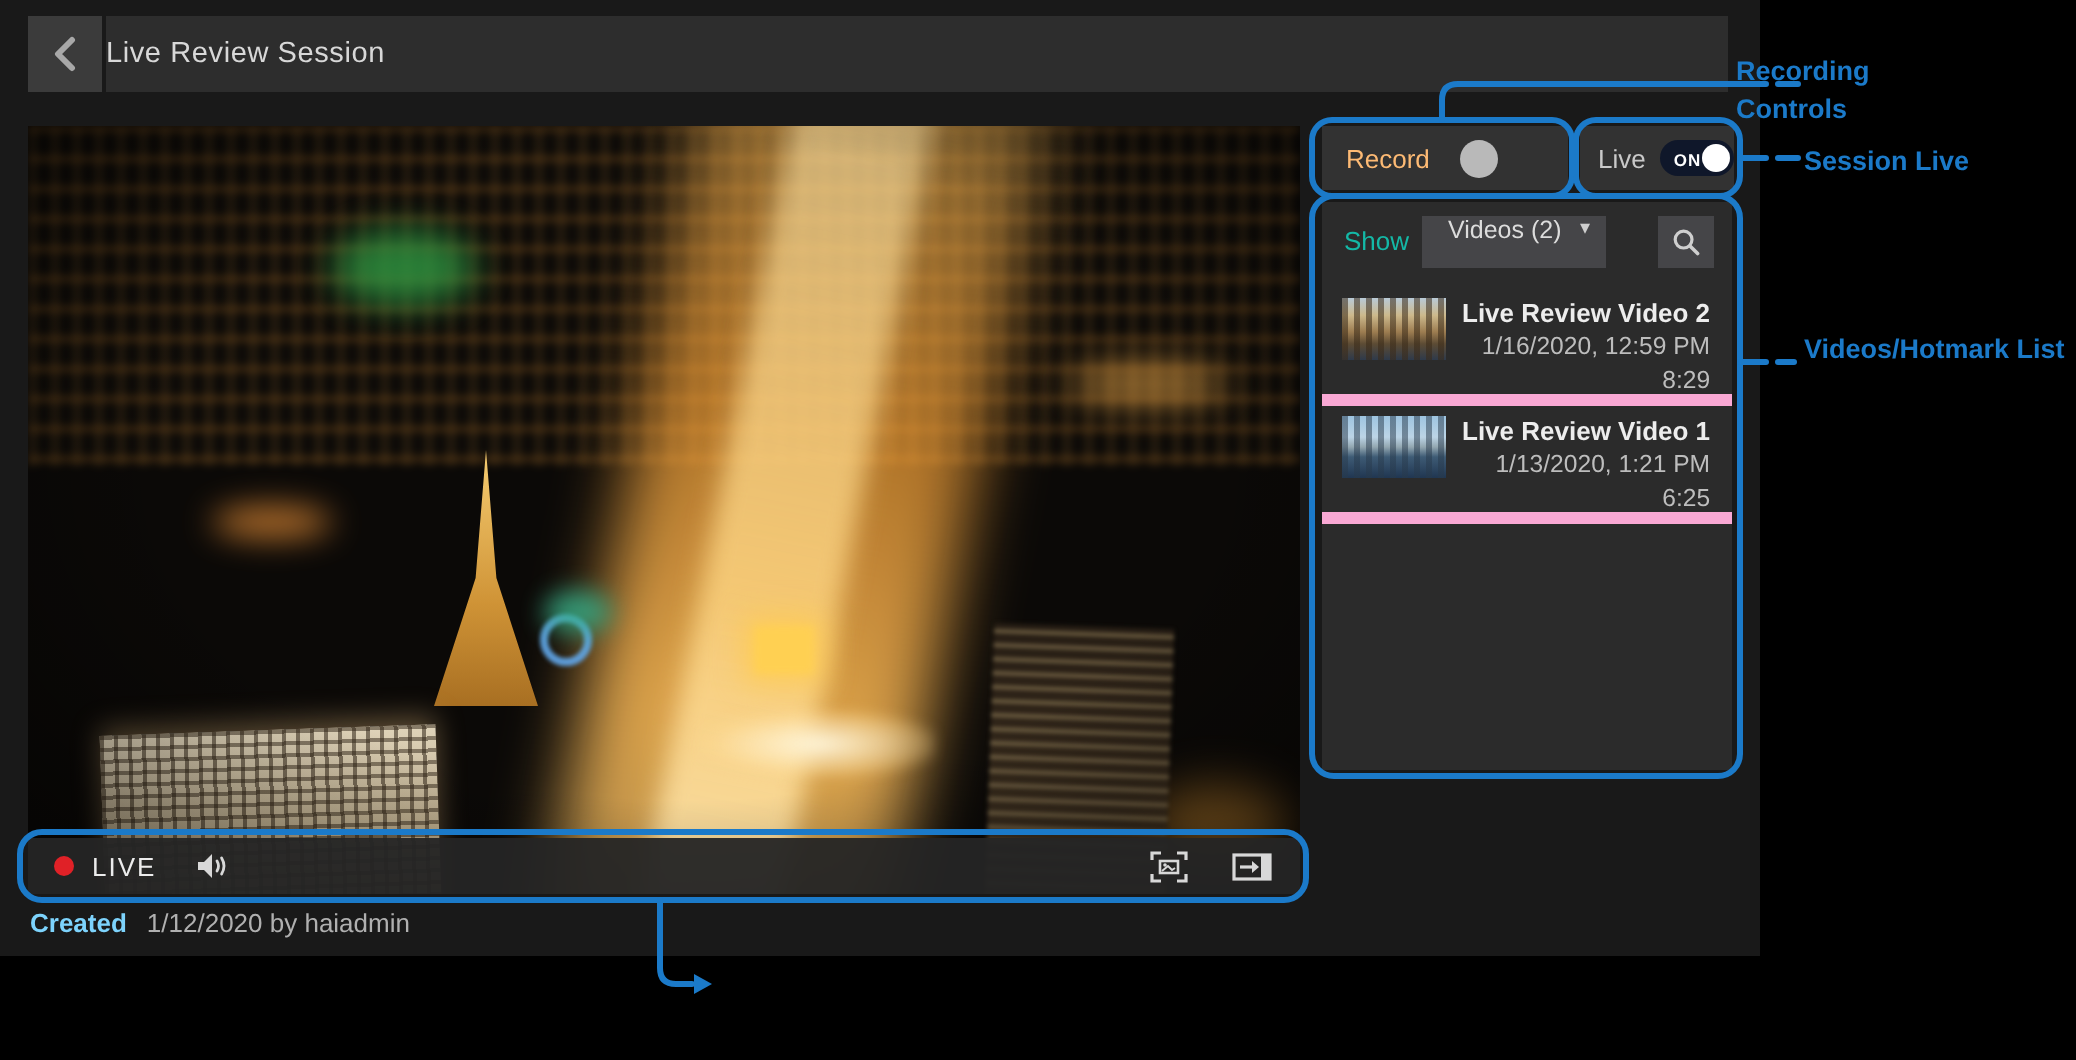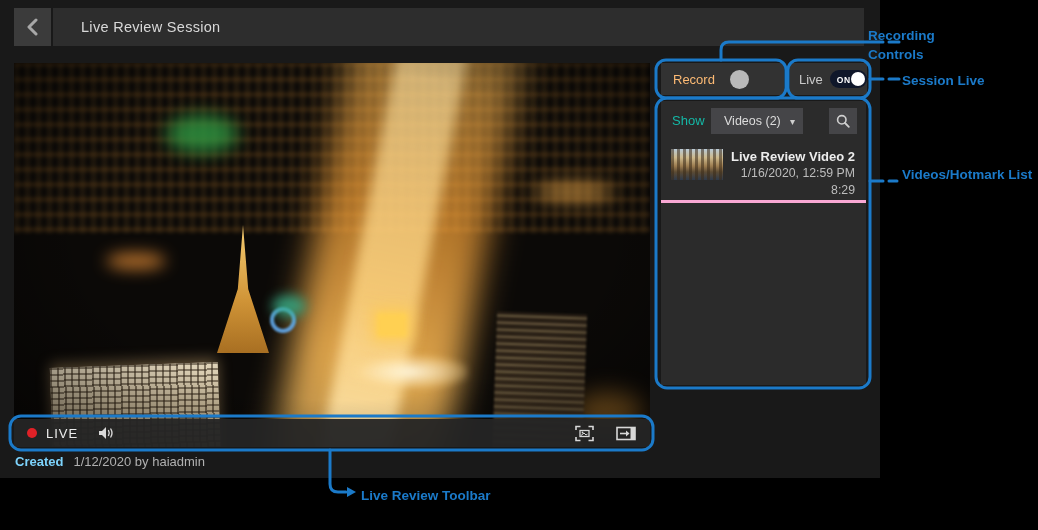--- a/index.html
+++ b/index.html
@@ -6,21 +6,21 @@
   body { background:#000; font-family:"Liberation Sans", sans-serif; }
   .stage { position:relative; width:1038px; height:530px; background:#000; overflow:hidden; }
 
   
   .app { position:absolute; left:0; top:0; width:880px; height:478px; background:#191919; }
 
   .hdr-back { position:absolute; left:14px; top:8px; width:37px; height:38px; background:#3b3b3b;
               display:flex; align-items:center; justify-content:center; cursor:pointer; }
   .hdr-bar  { position:absolute; left:53px; top:8px; width:811px; height:38px; background:#2d2d2d;
               display:flex; align-items:center; }
-  .hdr-title { padding-left:28px; color:#d8d8d8; font-size:14.5px; letter-spacing:.3px; }
+  .hdr-title { padding-left:0; color:#d8d8d8; font-size:14.5px; letter-spacing:.3px; }
 
   
   .player { position:absolute; left:14px; top:63px; width:636px; height:384px; background:#0b0907; overflow:hidden; }
   .vf { position:absolute; }
   .sky-bands { left:0; top:0; width:100%; height:170px; opacity:.75; filter:blur(2px);
     background:
       repeating-linear-gradient(180deg, rgba(196,126,44,.38) 0 3px, rgba(10,6,3,0) 3px 15px),
       repeating-linear-gradient(90deg, rgba(255,180,80,.14) 0 5px, rgba(0,0,0,0) 5px 11px); }
   .strip-glow { left:295px; top:-40px; width:170px; height:500px; transform:rotate(11deg);
     background:linear-gradient(180deg, rgba(255,196,96,.45), rgba(255,166,56,.68) 38%, rgba(255,188,86,.85) 68%, rgba(255,208,116,.65));
@@ -81,28 +81,28 @@
               display:flex; align-items:center; }
   .live-label { color:#c9c9c9; font-size:13px; margin-left:9px; }
   .toggle { position:relative; width:39px; height:18px; border-radius:9px; background:#0f172a; margin-left:7px; cursor:pointer; }
   .toggle-on { position:absolute; left:7px; top:5px; color:#fff; font-size:8.5px; font-weight:bold; letter-spacing:.5px; }
   .toggle-knob { position:absolute; right:2px; top:2px; width:14px; height:14px; border-radius:50%; background:#fff; }
 
   
   .videos-panel { position:absolute; left:661px; top:101px; width:205px; height:284px; background:#2b2b2b; }
   .show-label { position:absolute; left:11px; top:12px; color:#14b8a6; font-size:13px; }
   .dropdown { position:absolute; left:50px; top:7px; width:92px; height:26px; background:#454548;
-              display:flex; align-items:center; cursor:pointer; }
+              display:flex; align-items:flex-start; cursor:pointer; }
   .dropdown-value { color:#dcdcdc; font-size:12.5px; margin-left:13px; flex:1; }
   .dropdown-caret { color:#cfcfcf; font-size:10px; margin-right:8px; }
   .search-btn { position:absolute; left:168px; top:7px; width:28px; height:26px; background:#454548;
                 display:flex; align-items:center; justify-content:center; cursor:pointer; }
 
   .video-list { position:absolute; left:0; top:43px; width:100%; }
-  .list-item { position:relative; height:59px; border-bottom:3px solid #f9a8d4; cursor:pointer; }
+  .list-item { position:relative; height:59px; border-bottom:6px solid #f9a8d4; cursor:pointer; }
   .thumb { position:absolute; left:10px; top:5px; width:52px; height:31px; }
   .thumb1 { background:
       repeating-linear-gradient(90deg, rgba(58,42,24,.55) 0 3px, rgba(0,0,0,0) 3px 6px),
       linear-gradient(180deg,#b9cad7 0%, #cdb98c 28%, #9c7c50 55%, #5c4b34 74%, #2e3a4b 100%); }
   .thumb2 { background:
       repeating-linear-gradient(90deg, rgba(40,58,76,.5) 0 3px, rgba(0,0,0,0) 3px 6px),
       linear-gradient(180deg,#9ec4e0 0%, #bcd4e6 34%, #93a7b1 50%, #3e5b75 66%, #203651 100%); }
   .item-meta { position:absolute; left:70px; top:4px; line-height:17px; }
   .item-title { color:#ededed; font-size:13px; font-weight:600; }
   .item-date, .item-dur { color:#bdbdbd; font-size:12.3px;text-align:right; }
@@ -212,20 +212,28 @@
 
       <div class="video-list">
         <div class="list-item">
           <div class="thumb thumb1"></div>
           <div class="item-meta">
             <div class="item-title">Live Review Video 2</div>
             <div class="item-date">1/16/2020, 12:59 PM</div>
             <div class="item-dur">8:29</div>
           </div>
         </div>
+        <div class="list-item">
+          <div class="thumb thumb2"></div>
+          <div class="item-meta">
+            <div class="item-title">Live Review Video 1</div>
+            <div class="item-date">1/13/2020, 1:21 PM</div>
+            <div class="item-dur">6:25</div>
+          </div>
+        </div>
       </div>
     </div>
   </div>
 
   <svg class="ann-overlay" viewBox="0 0 1038 530">
     <g fill="none" stroke="#1b7ac9" stroke-width="3" stroke-linecap="round">
       <rect x="656" y="60" width="130" height="38" rx="10"></rect>
       <rect x="788" y="60" width="82" height="38" rx="10"></rect>
       <rect x="656" y="98" width="214" height="290" rx="11"></rect>
       <rect x="10" y="416" width="643" height="34" rx="11"></rect>
@@ -236,14 +244,13 @@
       <path d="M 870 181 L 883 181"></path>
       <path d="M 889 181 L 897 181"></path>
       <path d="M 330 450 L 330 484 Q 330 492 338 492 L 346 492"></path>
     </g>
     <polygon points="347,487 356,492 347,497" fill="#1b7ac9"></polygon>
   </svg>
 
   <div class="ann-label ann-recording">Recording Controls</div>
   <div class="ann-label ann-session">Session Live</div>
   <div class="ann-label ann-videos">Videos/Hotmark List</div>
-  <div class="ann-label ann-toolbar">Live Review Toolbar</div>
 </div>
 
 </body></html>

